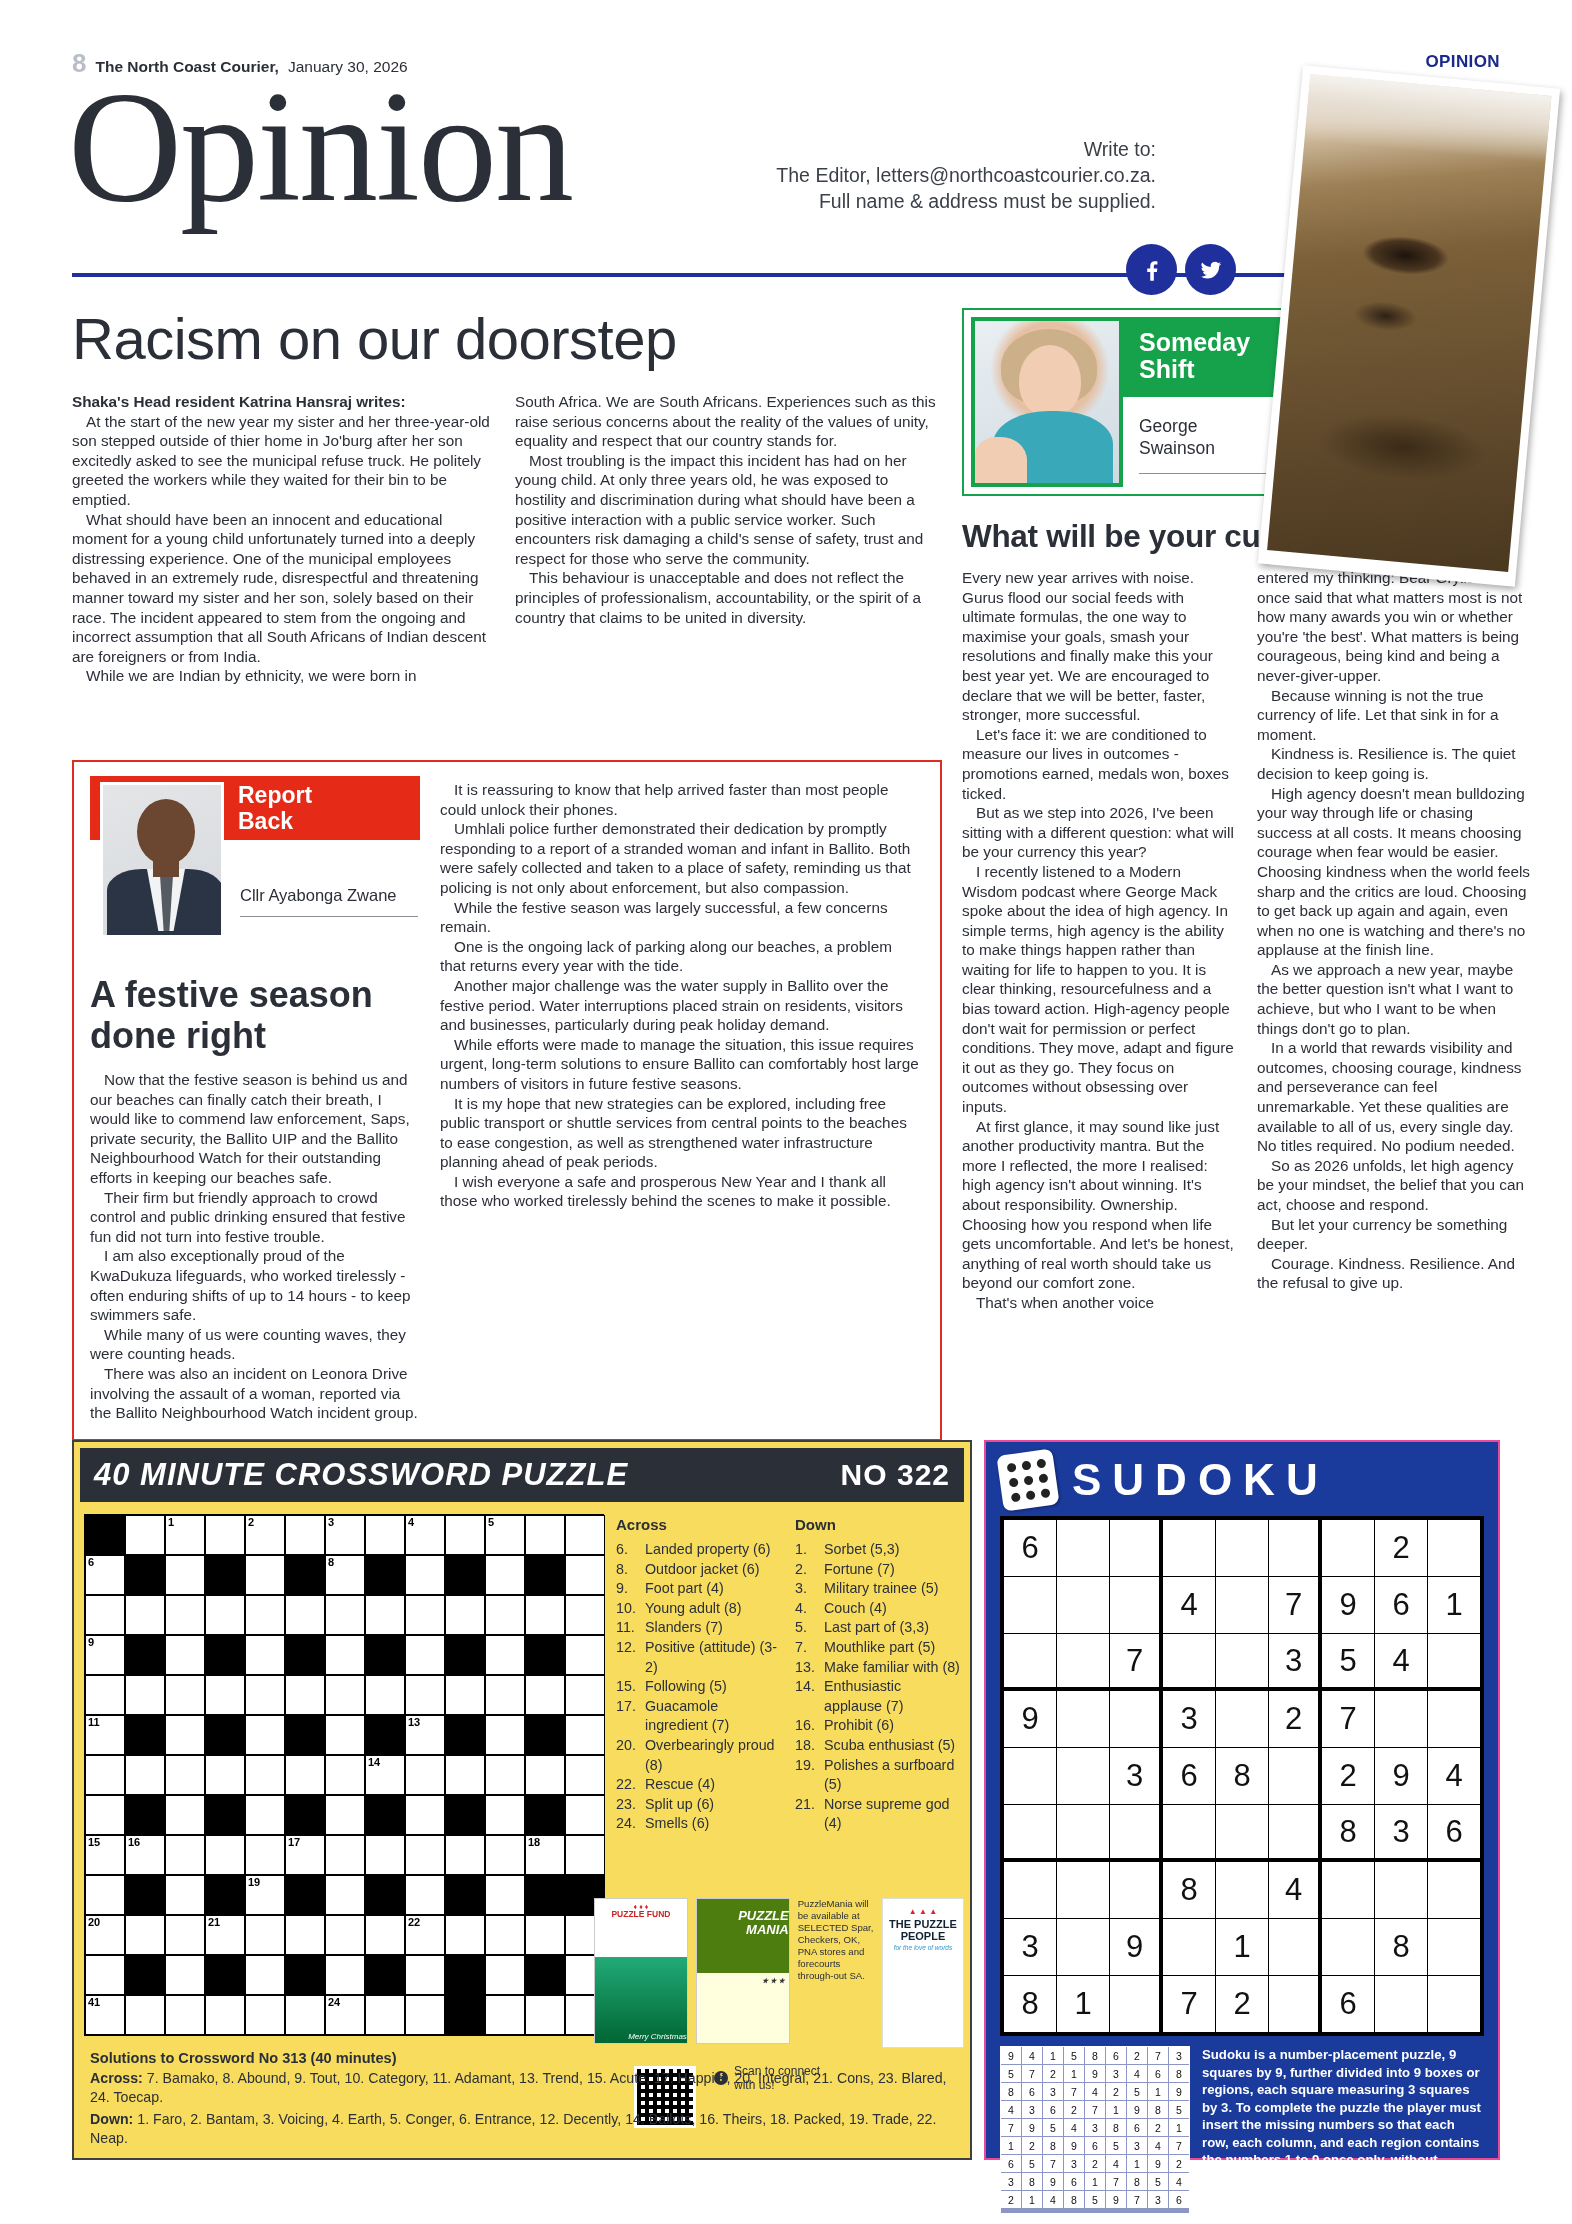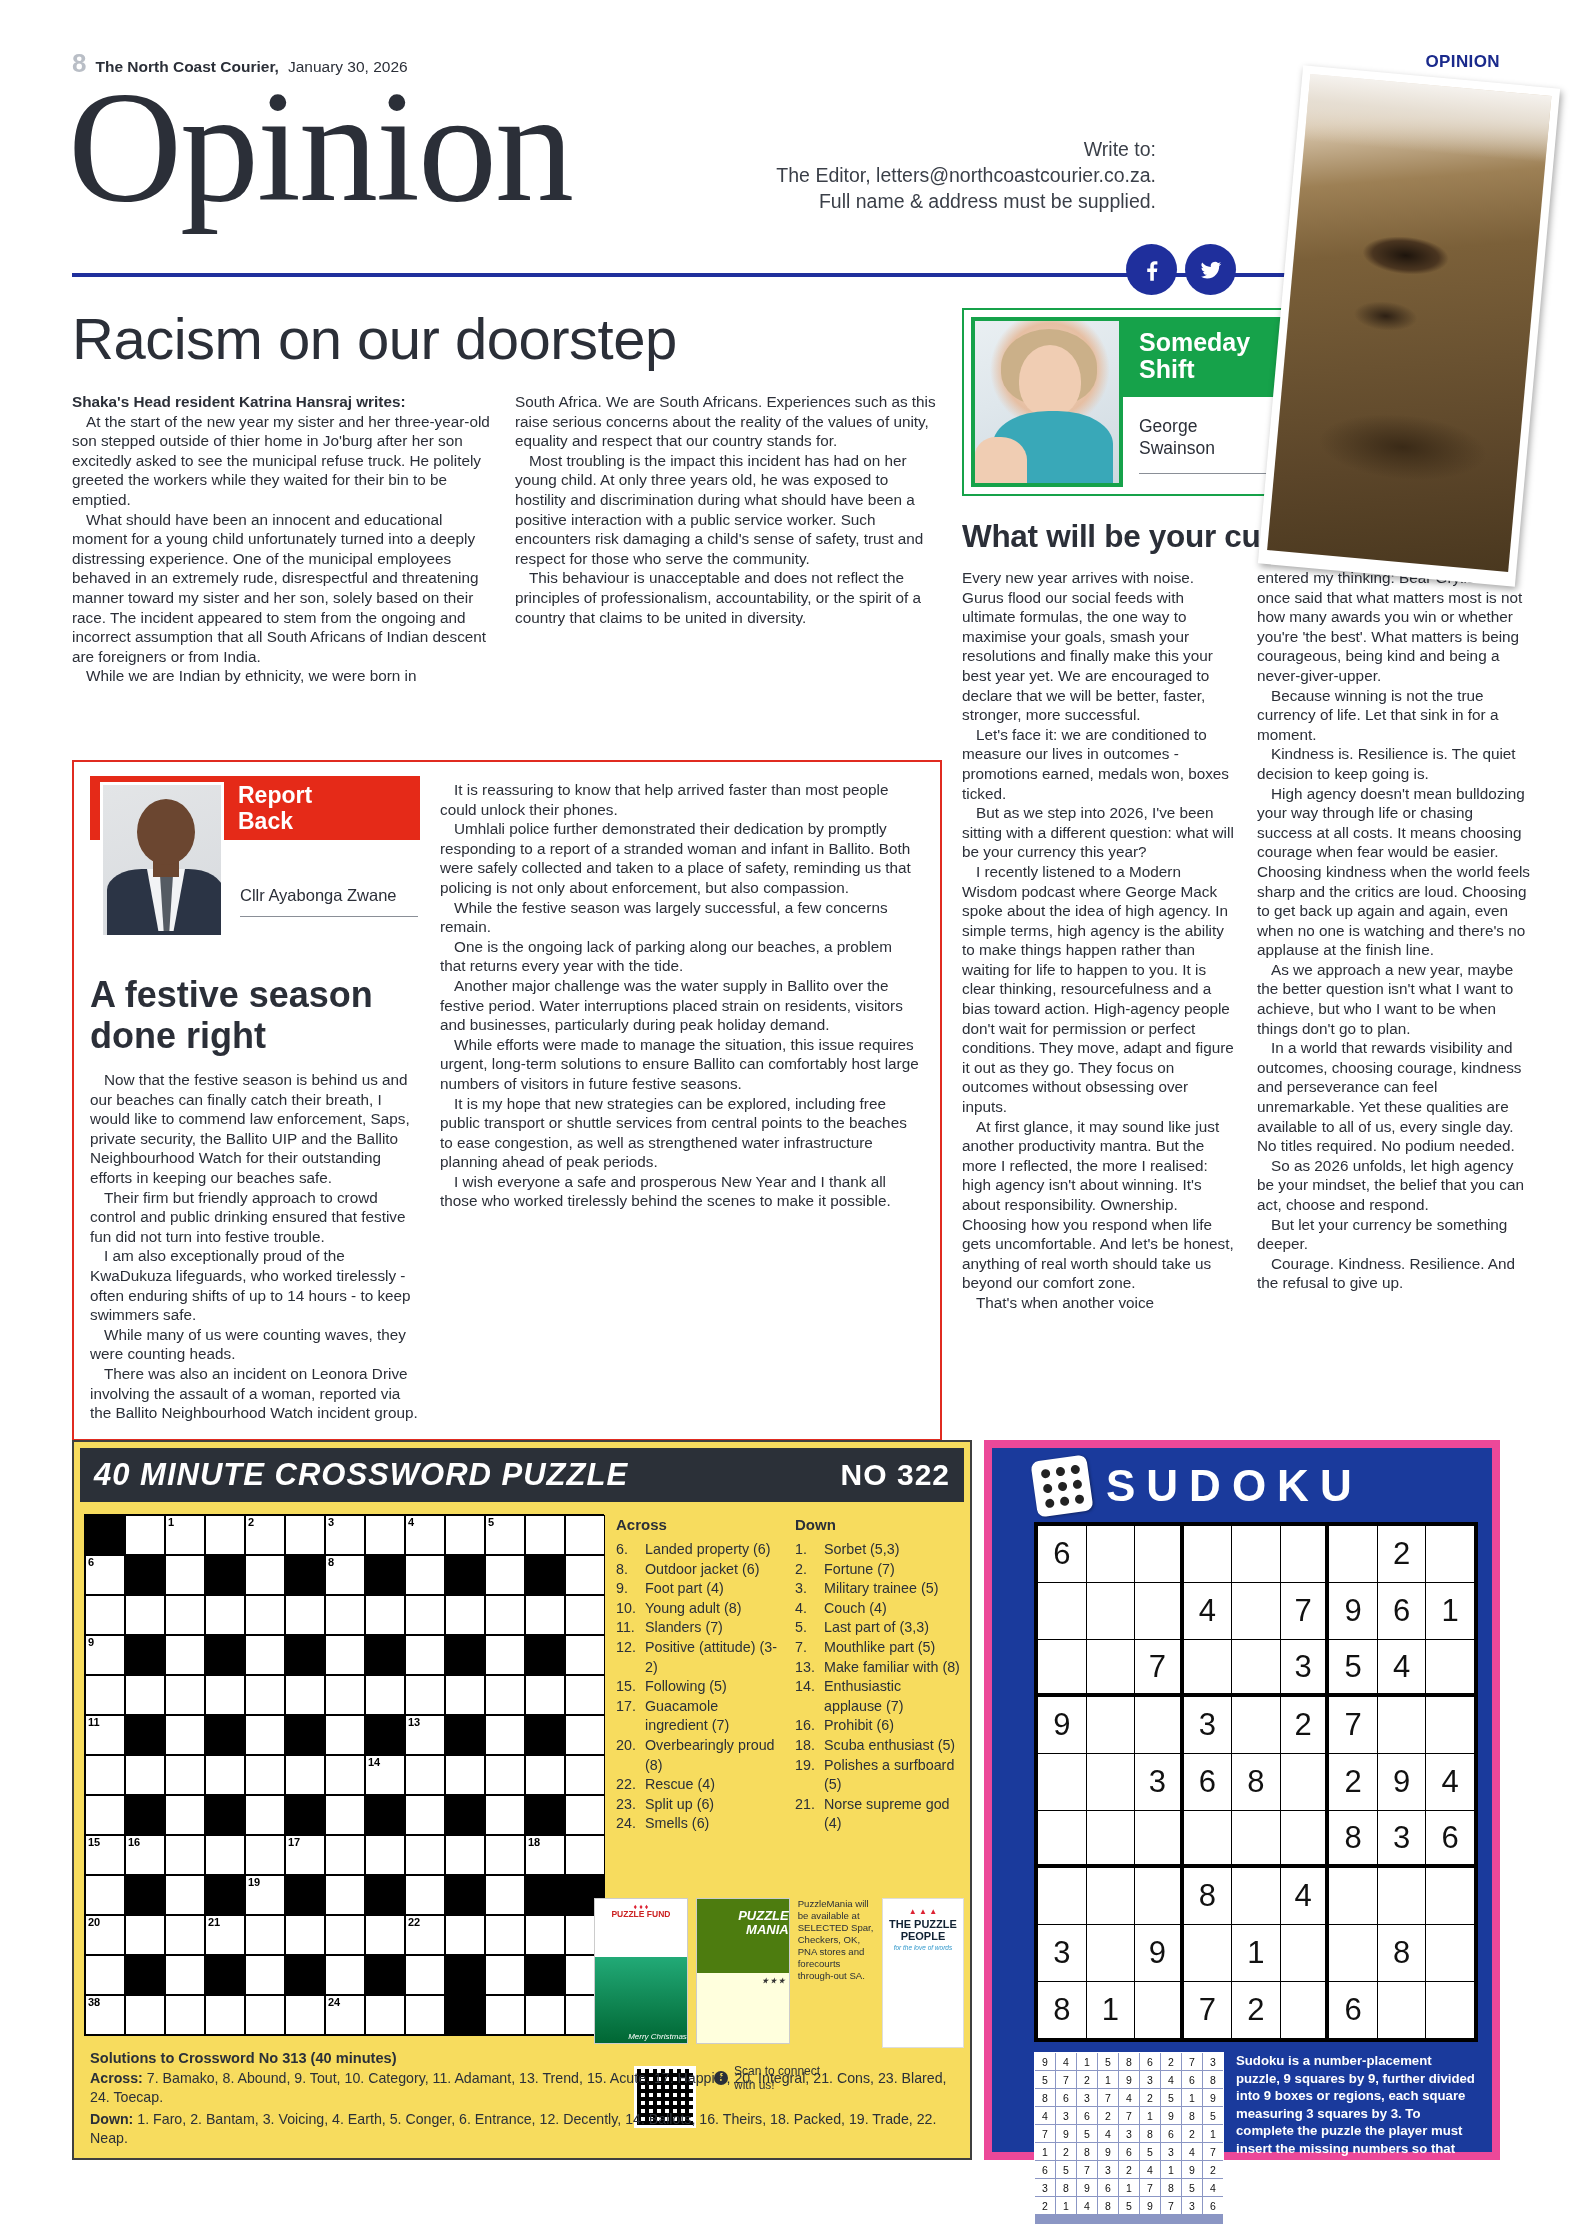--- a/index.html
+++ b/index.html
@@ -213,21 +213,21 @@
   .pm-txt { font-size:9.6px; line-height:12px; color:#2b3038; width:78px; }
   .pp-box { width:84px; background:#fff; border:1px solid #ddd; text-align:center; }
   .scan-row { position:absolute; left:640px; bottom:66px; font-size:12px; color:#2b3038; display:flex; align-items:center; gap:6px;}
   .qr { position:absolute; left:560px; bottom:30px; width:62px; height:62px;
         background:
           repeating-linear-gradient(90deg,#000 0 4px,#fff 4px 8px),
           repeating-linear-gradient(0deg,#000 0 4px,#fff 4px 8px);
         background-blend-mode:multiply; border:3px solid #fff;}
 
   
-  .sk { flex:1; background:#1a3a9c; border:8px solid #ec4899; position:relative;padding-left:28px; }
+  .sk { flex:1; background:#1a3a9c; border:2px solid #ec4899; position:relative; }
   .sk-head { display:flex; align-items:center; gap:16px; padding:10px 14px 4px 14px; }
   .sk-dice { width:56px; height:56px; background:#fff; border-radius:8px; position:relative; transform:rotate(-8deg); box-shadow:1px 1px 3px rgba(0,0,0,.4);}
   .pip { position:absolute; width:9px; height:9px; border-radius:50%; background:#222; }
   .sk-title { color:#fff; font-size:44px; font-weight:bold; letter-spacing:11px; }
   .sk-gridwrap { margin:4px 14px 0 14px; background:#000; padding:4px; }
   .sk-grid { display:grid; grid-template-columns:repeat(9,1fr); grid-template-rows:repeat(9,1fr); gap:1px; background:#000; }
   .sk-cell {
     background:#fff; height:56px; display:flex; align-items:center; justify-content:center;
     font-size:31px; color:#111; font-family:"Liberation Sans", sans-serif;
   }
@@ -591,21 +591,21 @@
             <div class="cw-cell open"></div>
             <div class="cw-cell"></div>
             <div class="cw-cell open"></div>
             <div class="cw-cell"></div>
             <div class="cw-cell open"></div>
             <div class="cw-cell"></div>
             <div class="cw-cell open"></div>
             <div class="cw-cell"></div>
             <div class="cw-cell open"></div>
             <div class="cw-cell open">
-              <span class="cw-num">38</span>
+              <span class="cw-num">41</span>
             </div>
             <div class="cw-cell open"></div>
             <div class="cw-cell open"></div>
             <div class="cw-cell open"></div>
             <div class="cw-cell open"></div>
             <div class="cw-cell open"></div>
             <div class="cw-cell open">
               <span class="cw-num">24</span>
             </div>
             <div class="cw-cell open"></div>

